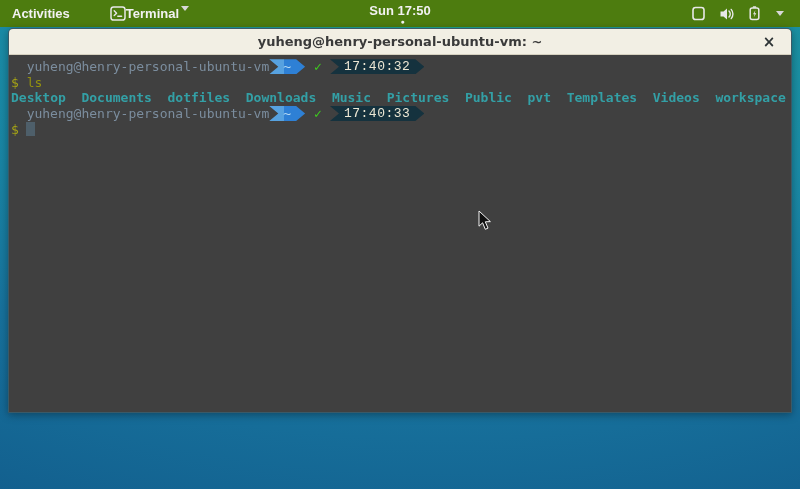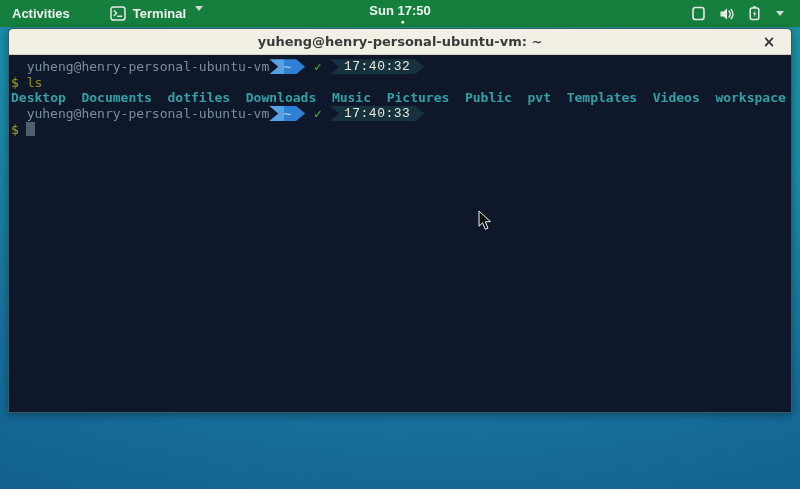--- a/index.html
+++ b/index.html
@@ -9,36 +9,36 @@
   
   .desktop {
     position:absolute; inset:0;
     background: radial-gradient(ellipse 120% 110% at 55% 6%,
       #1ca792 0%, #1a8ba6 45%, #17719c 70%, #125e8d 100%);
   }
 
   
   .topbar {
     position:absolute; top:0; left:0; width:800px; height:27px;
-    background:#15803d; color:#f2f2f2; font-size:13px; font-weight:bold;
+    background:#4d7c0f; color:#f2f2f2; font-size:13px; font-weight:bold;
     display:flex; align-items:center;
   }
   .activities { margin-left:12px; cursor:pointer; }
-  .appmenu { margin-left:40px; display:flex; align-items:flex-start; gap:7px; cursor:pointer; }
+  .appmenu { margin-left:40px; display:flex; align-items:flex-start; cursor:pointer; }
   .appmenu svg { display:block; }
   .caret-down { width:0; height:0; border-left:4px solid transparent; border-right:4px solid transparent; border-top:5px solid #d8d8d8; margin-left:2px; }
   .clock { position:absolute; left:50%; transform:translateX(-50%); display:flex; align-items:center; cursor:pointer;flex-direction:column; }
   .clock-dot { font-size:7px; margin-left:5px; line-height:1; }
   .status { position:absolute; right:16px; display:flex; align-items:center; gap:13px; cursor:pointer; }
   .status svg { display:block; }
 
   
   .window {
     position:absolute; left:8px; top:28px; width:784px; height:385px;
-    background:#0f172a; border:1px solid #3a5a68;
+    background:#404040; border:1px solid #3a5a68;
     border-radius:5px 5px 0 0;
     box-shadow:0 2px 8px rgba(0,0,0,.35);
     overflow:hidden;
   }
   .titlebar {
     position:relative; height:26px; background:#f2efe4;
     border-bottom:1px solid #d6d1c0;
     display:flex; align-items:center; justify-content:center;
     font-family:"DejaVu Sans", sans-serif; font-size:13px; font-weight:bold; color:#3a3a3a;
   }

